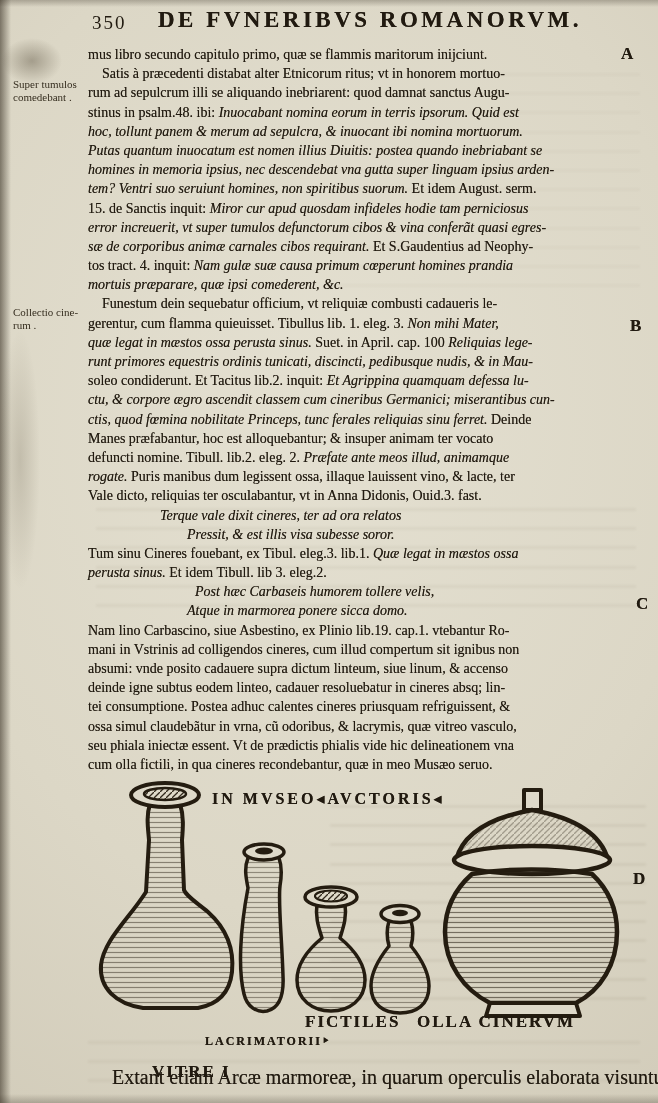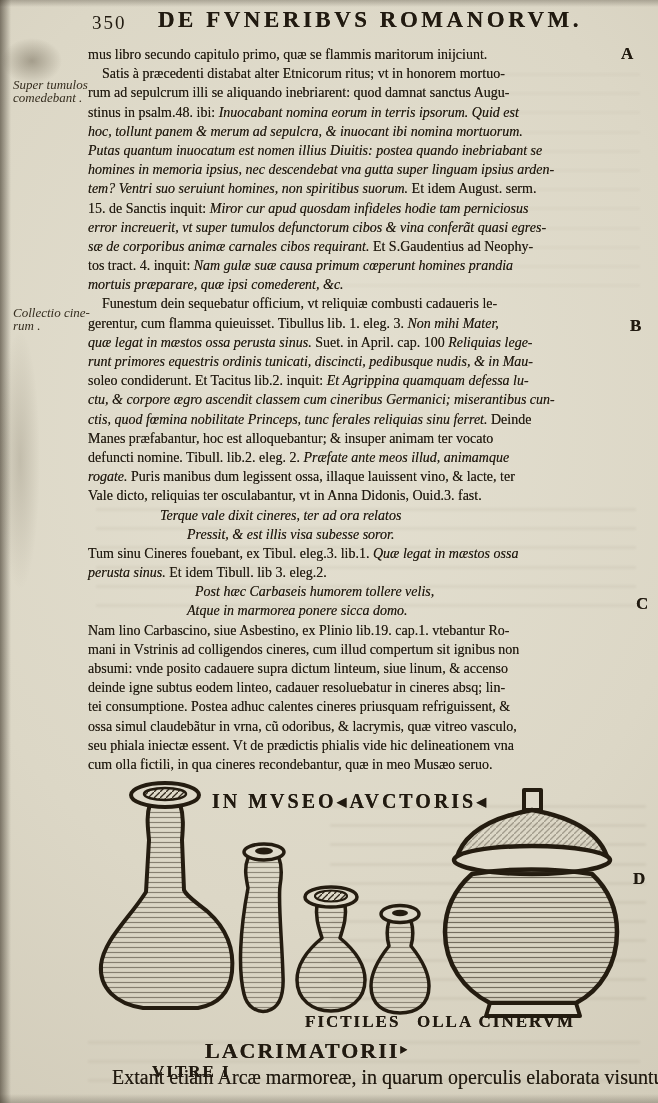--- a/index.html
+++ b/index.html
@@ -21,38 +21,38 @@
     filter:blur(1.3px);}
   .b1{left:330px;top:60px;width:310px;height:230px;opacity:.07;}
   .b2{left:96px;top:495px;width:540px;height:125px;opacity:.12;}
   .b3{left:330px;top:792px;width:316px;height:220px;opacity:.15;}
   .b4{left:88px;top:1028px;width:552px;height:66px;opacity:.12;}
 
   .pagenum{position:absolute;left:92px;top:12px;font-size:19px;letter-spacing:2px;}
   .runhead{position:absolute;left:158px;top:7px;font-size:23px;letter-spacing:3.5px;font-weight:700;
     text-shadow:0 0 .6px rgba(33,26,16,.8);}
 
-  .mnote{position:absolute;left:13px;width:86px;font-size:13px;font-style:italic;line-height:13px;color:#352d1f;}
+  .mnote{position:absolute;left:13px;width:86px;font-size:11px;line-height:13px;color:#352d1f;}
   .mn1{top:78px;} .mn2{top:306px;}
 
   .mletter{position:absolute;font-size:17px;font-weight:700;text-shadow:0 0 .5px rgba(33,26,16,.8);}
   .ml-a{left:621px;top:44px;} .ml-b{left:630px;top:316px;} .ml-c{left:636px;top:594px;} .ml-d{left:633px;top:869px;}
 
   #body-text{position:absolute;left:88px;top:45px;width:545px;font-size:14px;line-height:19.2px;}
   .bl{white-space:nowrap;height:19.2px;text-shadow:0 0 .5px rgba(33,26,16,.65);}
   .bl .it{font-style:italic;}
   .indent{text-indent:14px;}
   .verse-a{margin-left:72px;} .verse-b{margin-left:99px;} .verse-c{margin-left:107px;}
 
-  .figtitle{position:absolute;left:212px;top:789px;font-size:20px;font-weight:700;letter-spacing:3px;
+  .figtitle{position:absolute;left:212px;top:789px;font-size:16px;font-weight:700;letter-spacing:3px;
     font-family:"Liberation Serif","DejaVu Serif","DejaVu Sans",serif;text-shadow:0 0 .6px rgba(33,26,16,.85);}
   .cap{position:absolute;font-weight:700;letter-spacing:2px;font-size:17px;
     font-family:"Liberation Serif","DejaVu Serif","DejaVu Sans",serif;text-shadow:0 0 .6px rgba(33,26,16,.85);}
   .cap1{left:152px;top:1062px;} .cap2{left:305px;top:1012px;} .cap3{left:417px;top:1012px;}
-  .cap4{left:205px;top:1034px;font-size:22px;font-family:Liberation Serif, serif;}
+  .cap4{left:205px;top:1034px;font-size:12px;}
   .footerline{position:absolute;left:112px;top:1066px;font-size:20px;white-space:nowrap;
     text-shadow:0 0 .5px rgba(33,26,16,.65);}
   svg{position:absolute;left:88px;top:780px;}
 </style>
 </head>
 <body>
 
 <div class="shade edge-l"></div>
 <div class="shade edge-t"></div>
 <div class="shade edge-b"></div>

